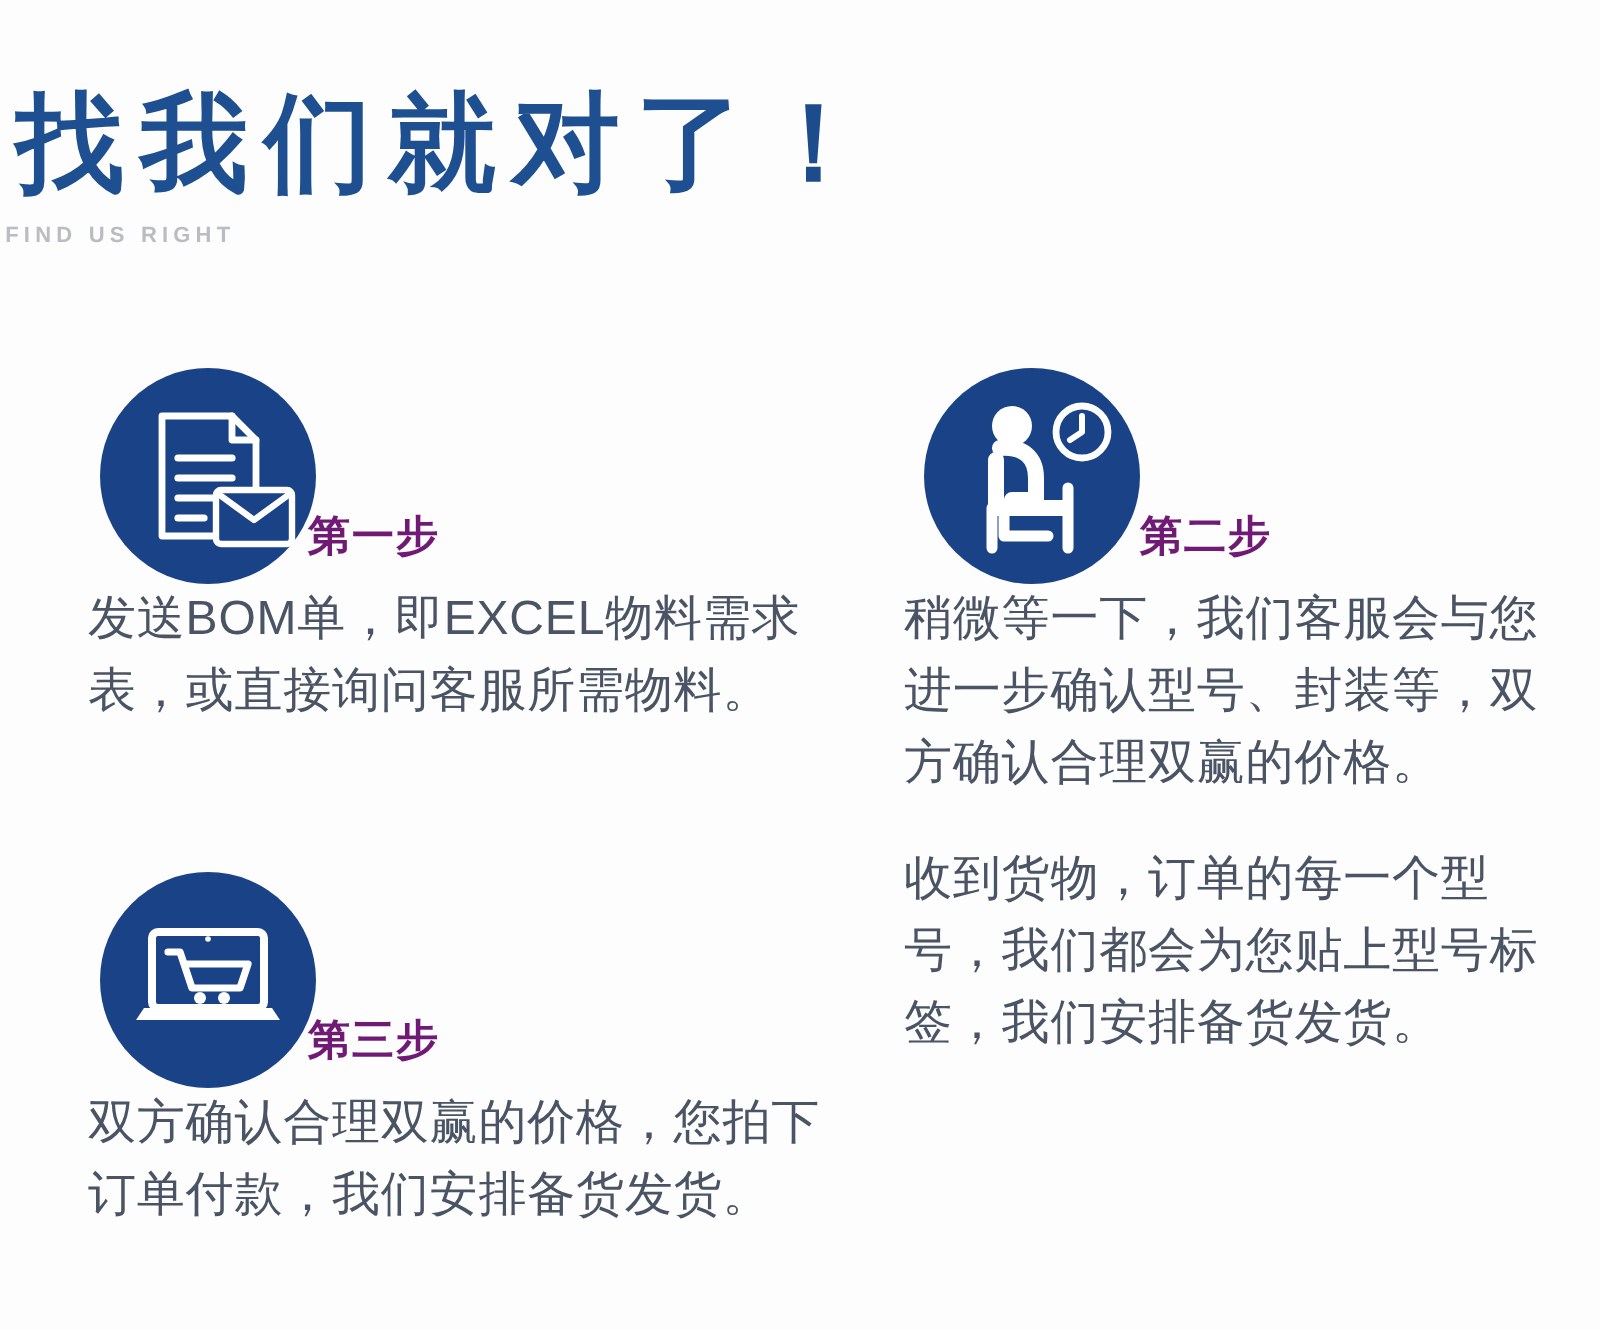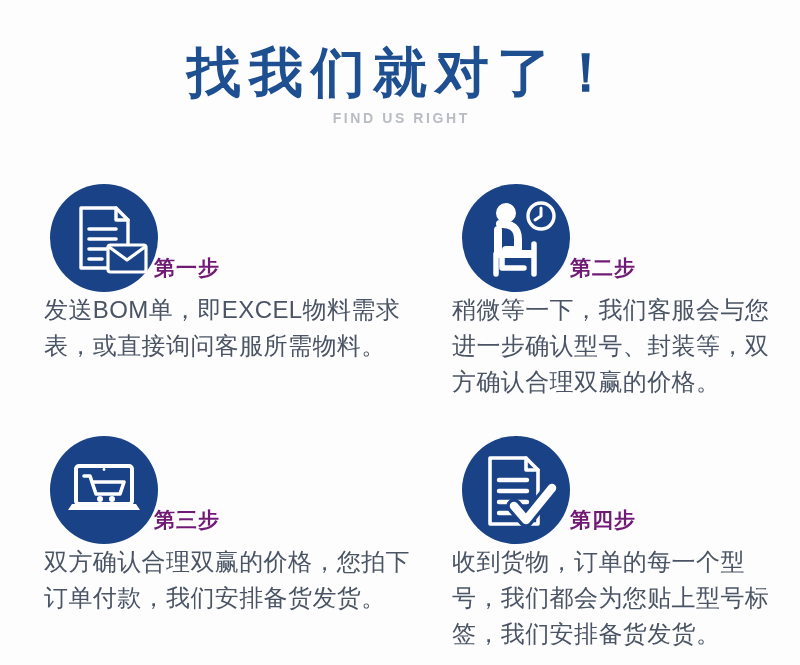--- a/index.html
+++ b/index.html
@@ -15,41 +15,41 @@
     position: relative;
   }
 
   
   .header {
     position: absolute;
     top: 0;
     left: 0;
     width: 800px;
     height: 150px;
-    text-align: center;
+    text-align: left;
   }
   .title {
     margin: 0;
     padding-top: 44px;
     font-size: 54px;
     line-height: 56px;
     font-weight: 700;
     color: #1e4f91;
     letter-spacing: 8px;
     text-indent: 8px;
     font-family: "Liberation Sans", "DejaVu Sans", sans-serif;
   }
   .title .bang {
     color: #1d4c8c;
     font-weight: 700;
   }
   .subtitle {
     margin: 0;
     padding-top: 12px;
-    font-size: 14px;
+    font-size: 11px;
     line-height: 12px;
     color: #b9bcc2;
     letter-spacing: 2.6px;
     text-indent: 2.6px;
     font-weight: 600;
     font-family: "Liberation Sans", "DejaVu Sans", sans-serif;
   }
 
   
   .steps {
@@ -180,35 +180,16 @@
           <circle cx="50" cy="63" r="3" fill="#ffffff"></circle>
           <circle cx="62" cy="63" r="3" fill="#ffffff"></circle>
         </svg>
       </div>
       <div class="step-label">第三步</div>
     </div>
     <div class="step-body">双方确认合理双赢的价格，您拍下订单付款，我们安排备货发货。</div>
   </div>
 
   <div class="step step-4">
-    <div class="step-head">
-      <div class="badge">
-        <svg viewBox="0 0 108 108">
-          <g fill="none" stroke="#ffffff" stroke-width="3.6" stroke-linejoin="round" stroke-linecap="round">
-            <path d="M28 22 H64 L76 34 V88 H28 Z"></path>
-            <path d="M64 22 V34 H76"></path>
-          </g>
-          <g stroke="#ffffff" stroke-width="4.4" stroke-linecap="round">
-            <line x1="37" y1="44" x2="65" y2="44"></line>
-            <line x1="37" y1="55" x2="65" y2="55"></line>
-            <line x1="37" y1="66" x2="65" y2="66"></line>
-            <line x1="37" y1="77" x2="56" y2="77"></line>
-          </g>
-          <path d="M52 70 L64 84 L90 52" fill="none" stroke="#1a4287" stroke-width="15" stroke-linecap="round" stroke-linejoin="round"></path>
-          <path d="M52 70 L64 84 L90 52" fill="none" stroke="#ffffff" stroke-width="8.5" stroke-linecap="round" stroke-linejoin="round"></path>
-        </svg>
-      </div>
-      <div class="step-label">第四步</div>
-    </div>
     <div class="step-body">收到货物，订单的每一个型号，我们都会为您贴上型号标签，我们安排备货发货。</div>
   </div>
 
 </div>
 
 </body></html>

